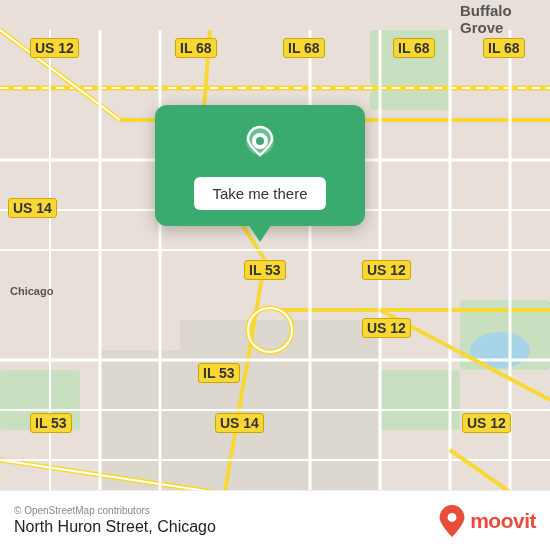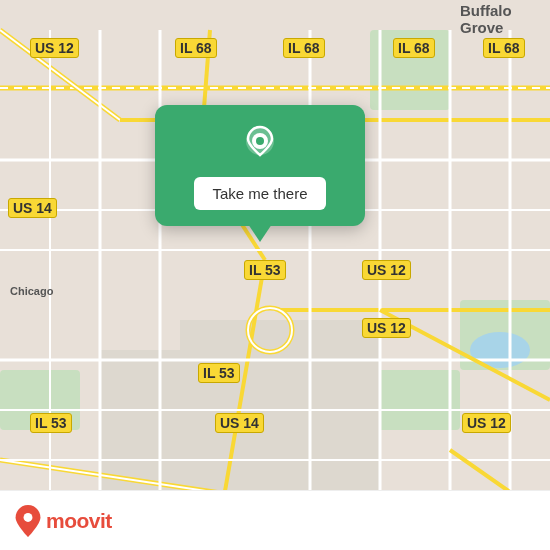--- a/index.html
+++ b/index.html
@@ -228,20 +228,24 @@
       <circle cx="22" cy="18" r="14" fill="white" opacity="0.25"></circle>
       <circle cx="22" cy="18" r="8" fill="white"></circle>
       <circle cx="22" cy="18" r="4" fill="#3aaa6e"></circle>
       <path d="M22 32 C22 32 10 22 10 16 C10 9.4 15.4 4 22 4 C28.6 4 34 9.4 34 16 C34 22 22 32 22 32Z" stroke="white" stroke-width="2.5" fill="none"></path>
     </svg>
 
     <button id="take-me-there-btn">Take me there</button>
   </div>
 
   <div id="bottom-bar">
+    <div id="bottom-left">
+      <span id="attribution">© OpenStreetMap contributors</span>
+      <span id="location-name">North Huron Street, Chicago</span>
+    </div>
 
     <div id="moovit-logo">
 
       <svg class="moovit-pin" viewBox="0 0 28 36">
         <path d="M14 0 C6.3 0 0 6.3 0 14 C0 21.7 14 36 14 36 C14 36 28 21.7 28 14 C28 6.3 21.7 0 14 0Z" fill="#e74c3c"></path>
         <circle cx="14" cy="14" r="5" fill="white"></circle>
       </svg>
       <span class="moovit-text">moovit</span>
     </div>
   </div>

